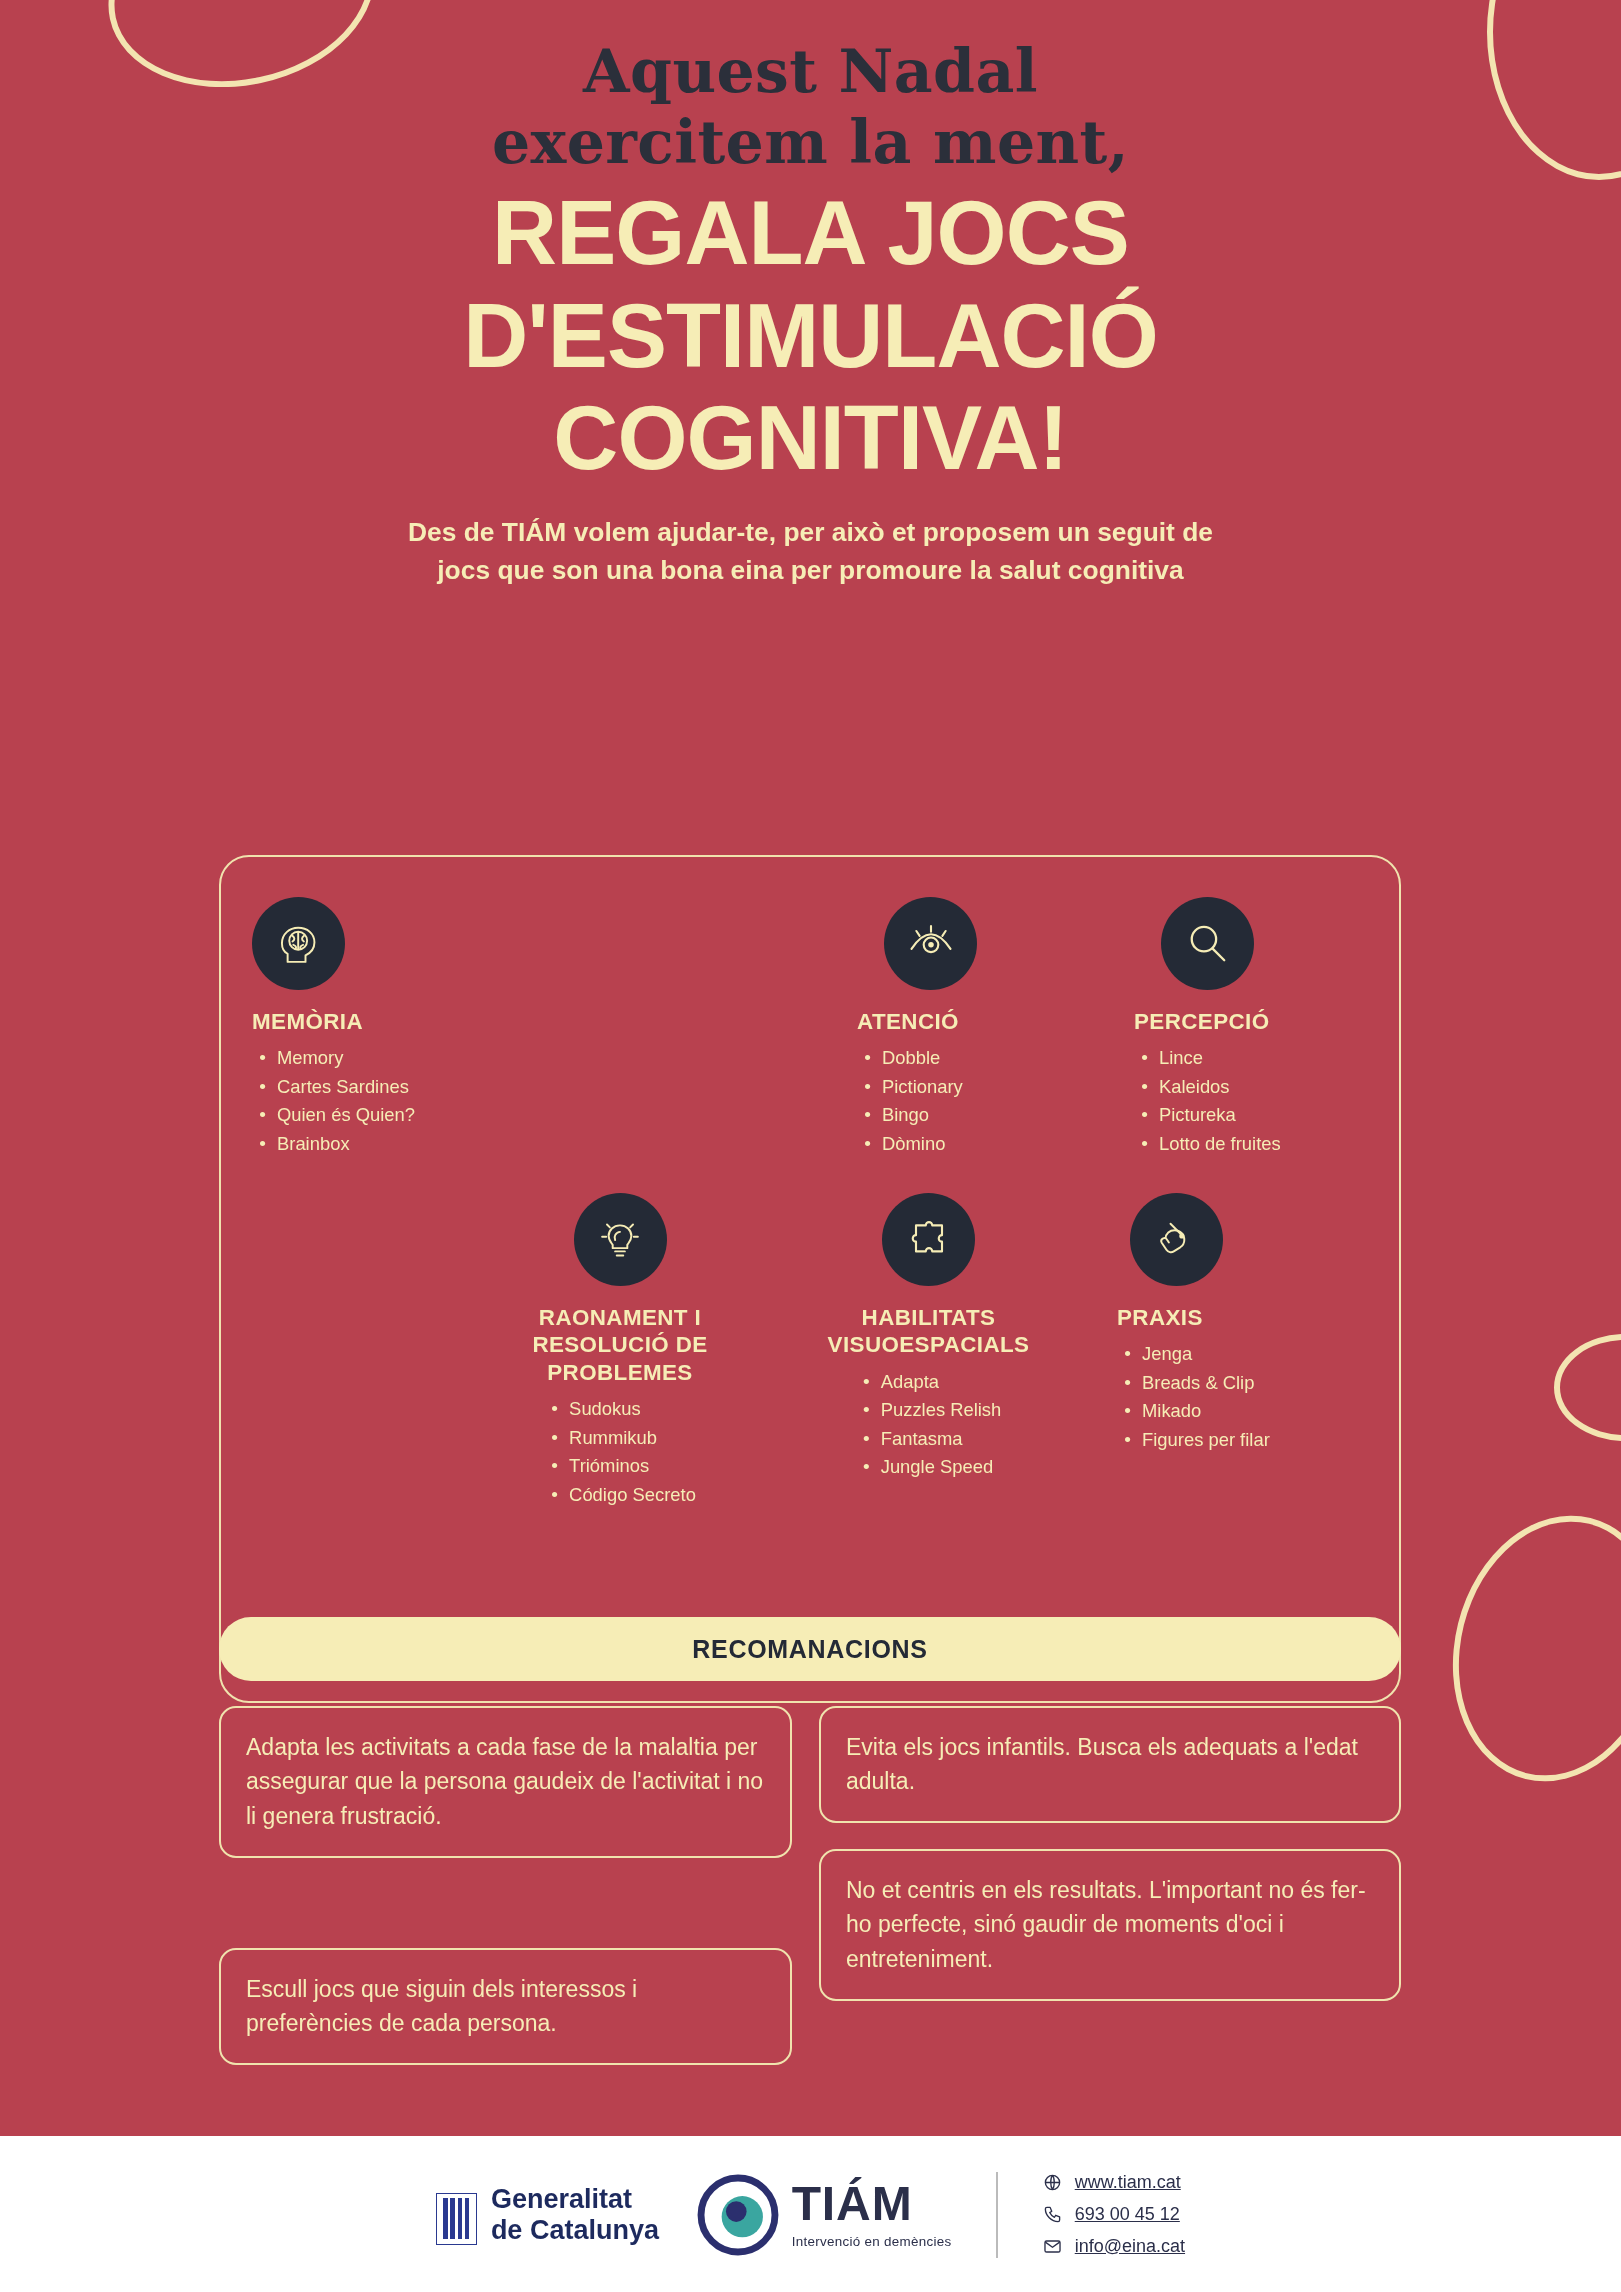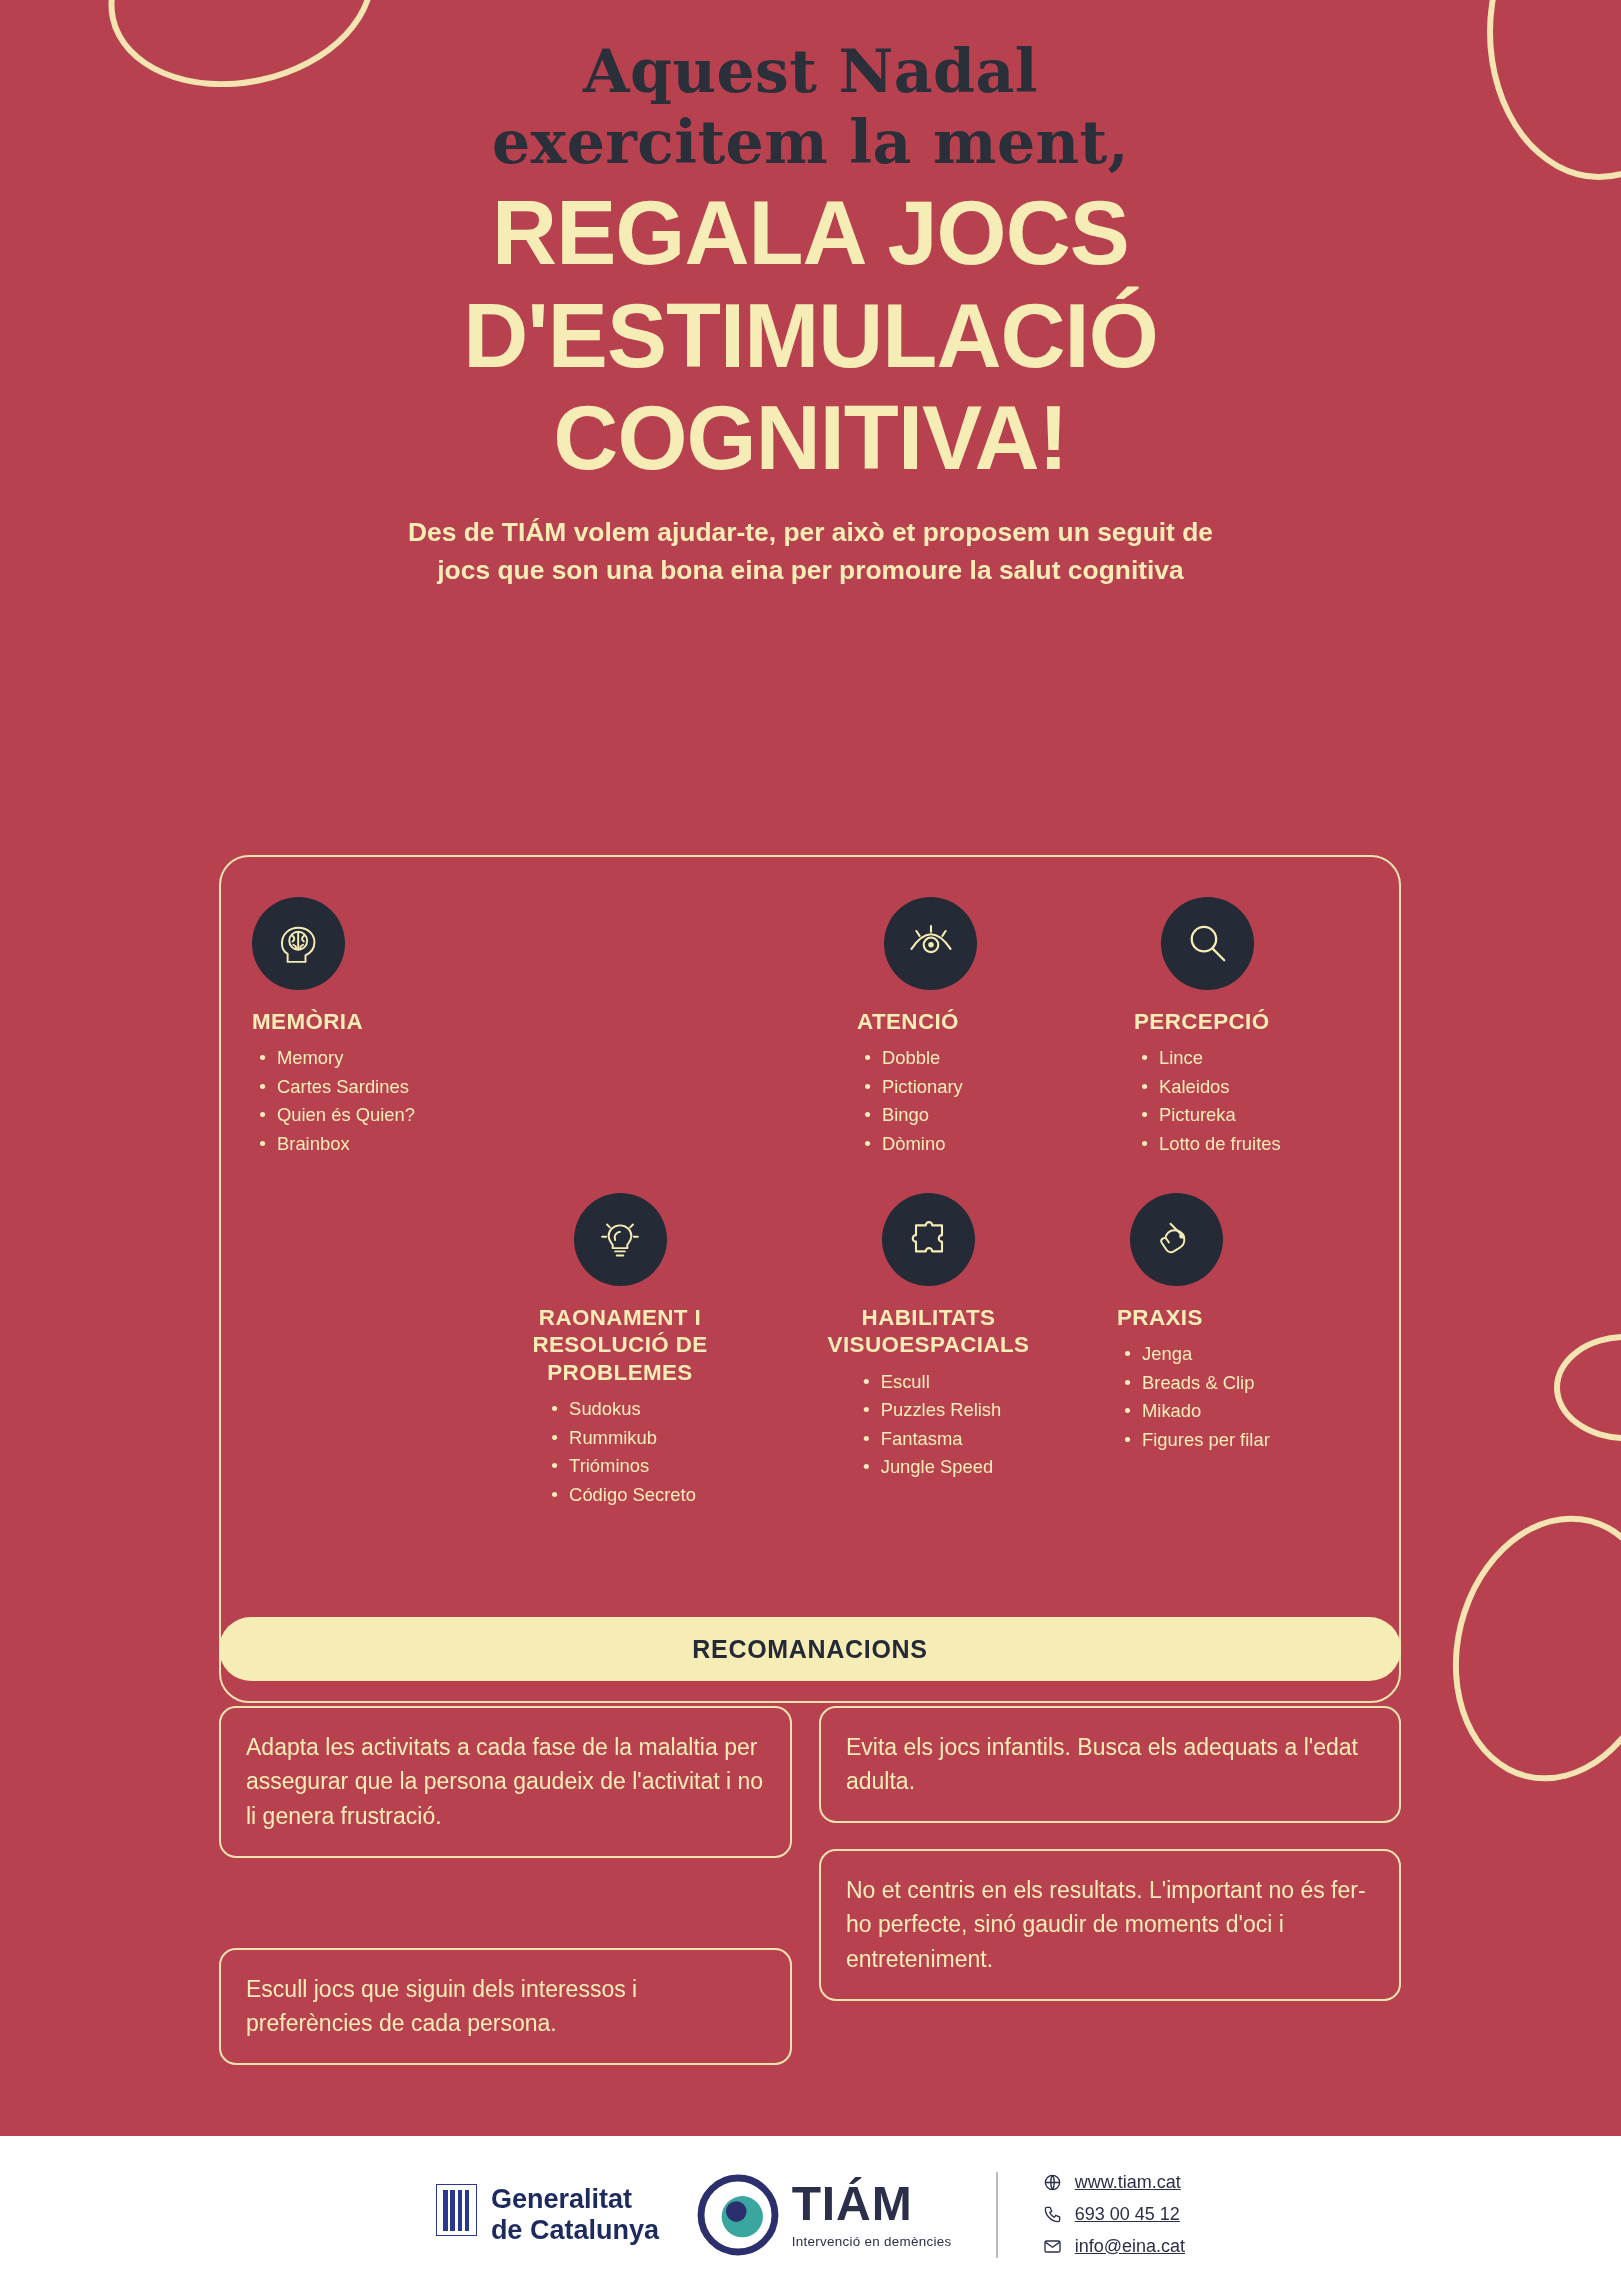--- a/index.html
+++ b/index.html
@@ -130,21 +130,21 @@
 
   .footer {
     position: absolute;
     left: 0; bottom: 0;
     width: 1621px; height: 157px;
     background: #fff;
     display: flex; align-items: center; justify-content: center;
     gap: 36px;
     z-index: 4;
   }
-  .gen-logo { display: flex; align-items: flex-start; gap: 14.3px; }
+  .gen-logo { display: flex; align-items: flex-end; gap: 14.3px; }
   .gen-bars { display: flex; gap: 2.7px; padding: 4.5px 6.3px; border: 1.8px solid #2a3990; }
   .gen-bars i { display: block; width: 4.5px; height: 41px; background: #2a3990; }
   .gen-text { color: #1d2a5e; font-weight: bold; font-size: 27px; line-height: 1.12; }
   .tiam { display: flex; align-items: center; gap: 10.7px; }
   .tiam-mark { width: 86px; height: 86px; position: relative; }
   .tiam-name { color: #2b2f4a; font-weight: bold; font-size: 48px; letter-spacing: 0.9px; line-height: 1; }
   .tiam-sub { color: #2b2f4a; font-size: 13.4px; letter-spacing: 0.3px; margin-top: 5.4px; }
   .divider { width: 1.8px; height: 86px; background: #bbb; margin: 0 9px; }
   .contact { display: flex; flex-direction: column; gap: 10.7px; }
   .contact-row { display: flex; align-items: center; gap: 12.5px; color: #2b2f4a; font-size: 18px; text-decoration: underline; }
@@ -245,21 +245,21 @@
     </div>
 
     <div class="cat center-col" style="left:573px; top:336px; width:269px;">
       <div class="icon-circle">
         <svg viewBox="0 0 64 64" fill="none" stroke="#f6edb6" stroke-width="2.6" stroke-linecap="round" stroke-linejoin="round">
           <path d="M16 14h12a4 4 0 118 0h12v12a4 4 0 100 8v12H36a4 4 0 10-8 0H16V34a4 4 0 110-8z"></path>
         </svg>
       </div>
       <div class="cat-title">HABILITATS VISUOESPACIALS</div>
       <ul class="items">
-        <li>Escull</li>
+        <li>Adapta</li>
         <li>Puzzles Relish</li>
         <li>Fantasma</li>
         <li>Jungle Speed</li>
       </ul>
     </div>
 
     <div class="cat" style="left:896px; top:336px; width:260px;">
       <div class="icon-circle" style="margin-left:13.4px;">
         <svg viewBox="0 0 64 64" fill="none" stroke="#f6edb6" stroke-width="2.4" stroke-linecap="round" stroke-linejoin="round">
           <path d="M24 12l12 12"></path>

